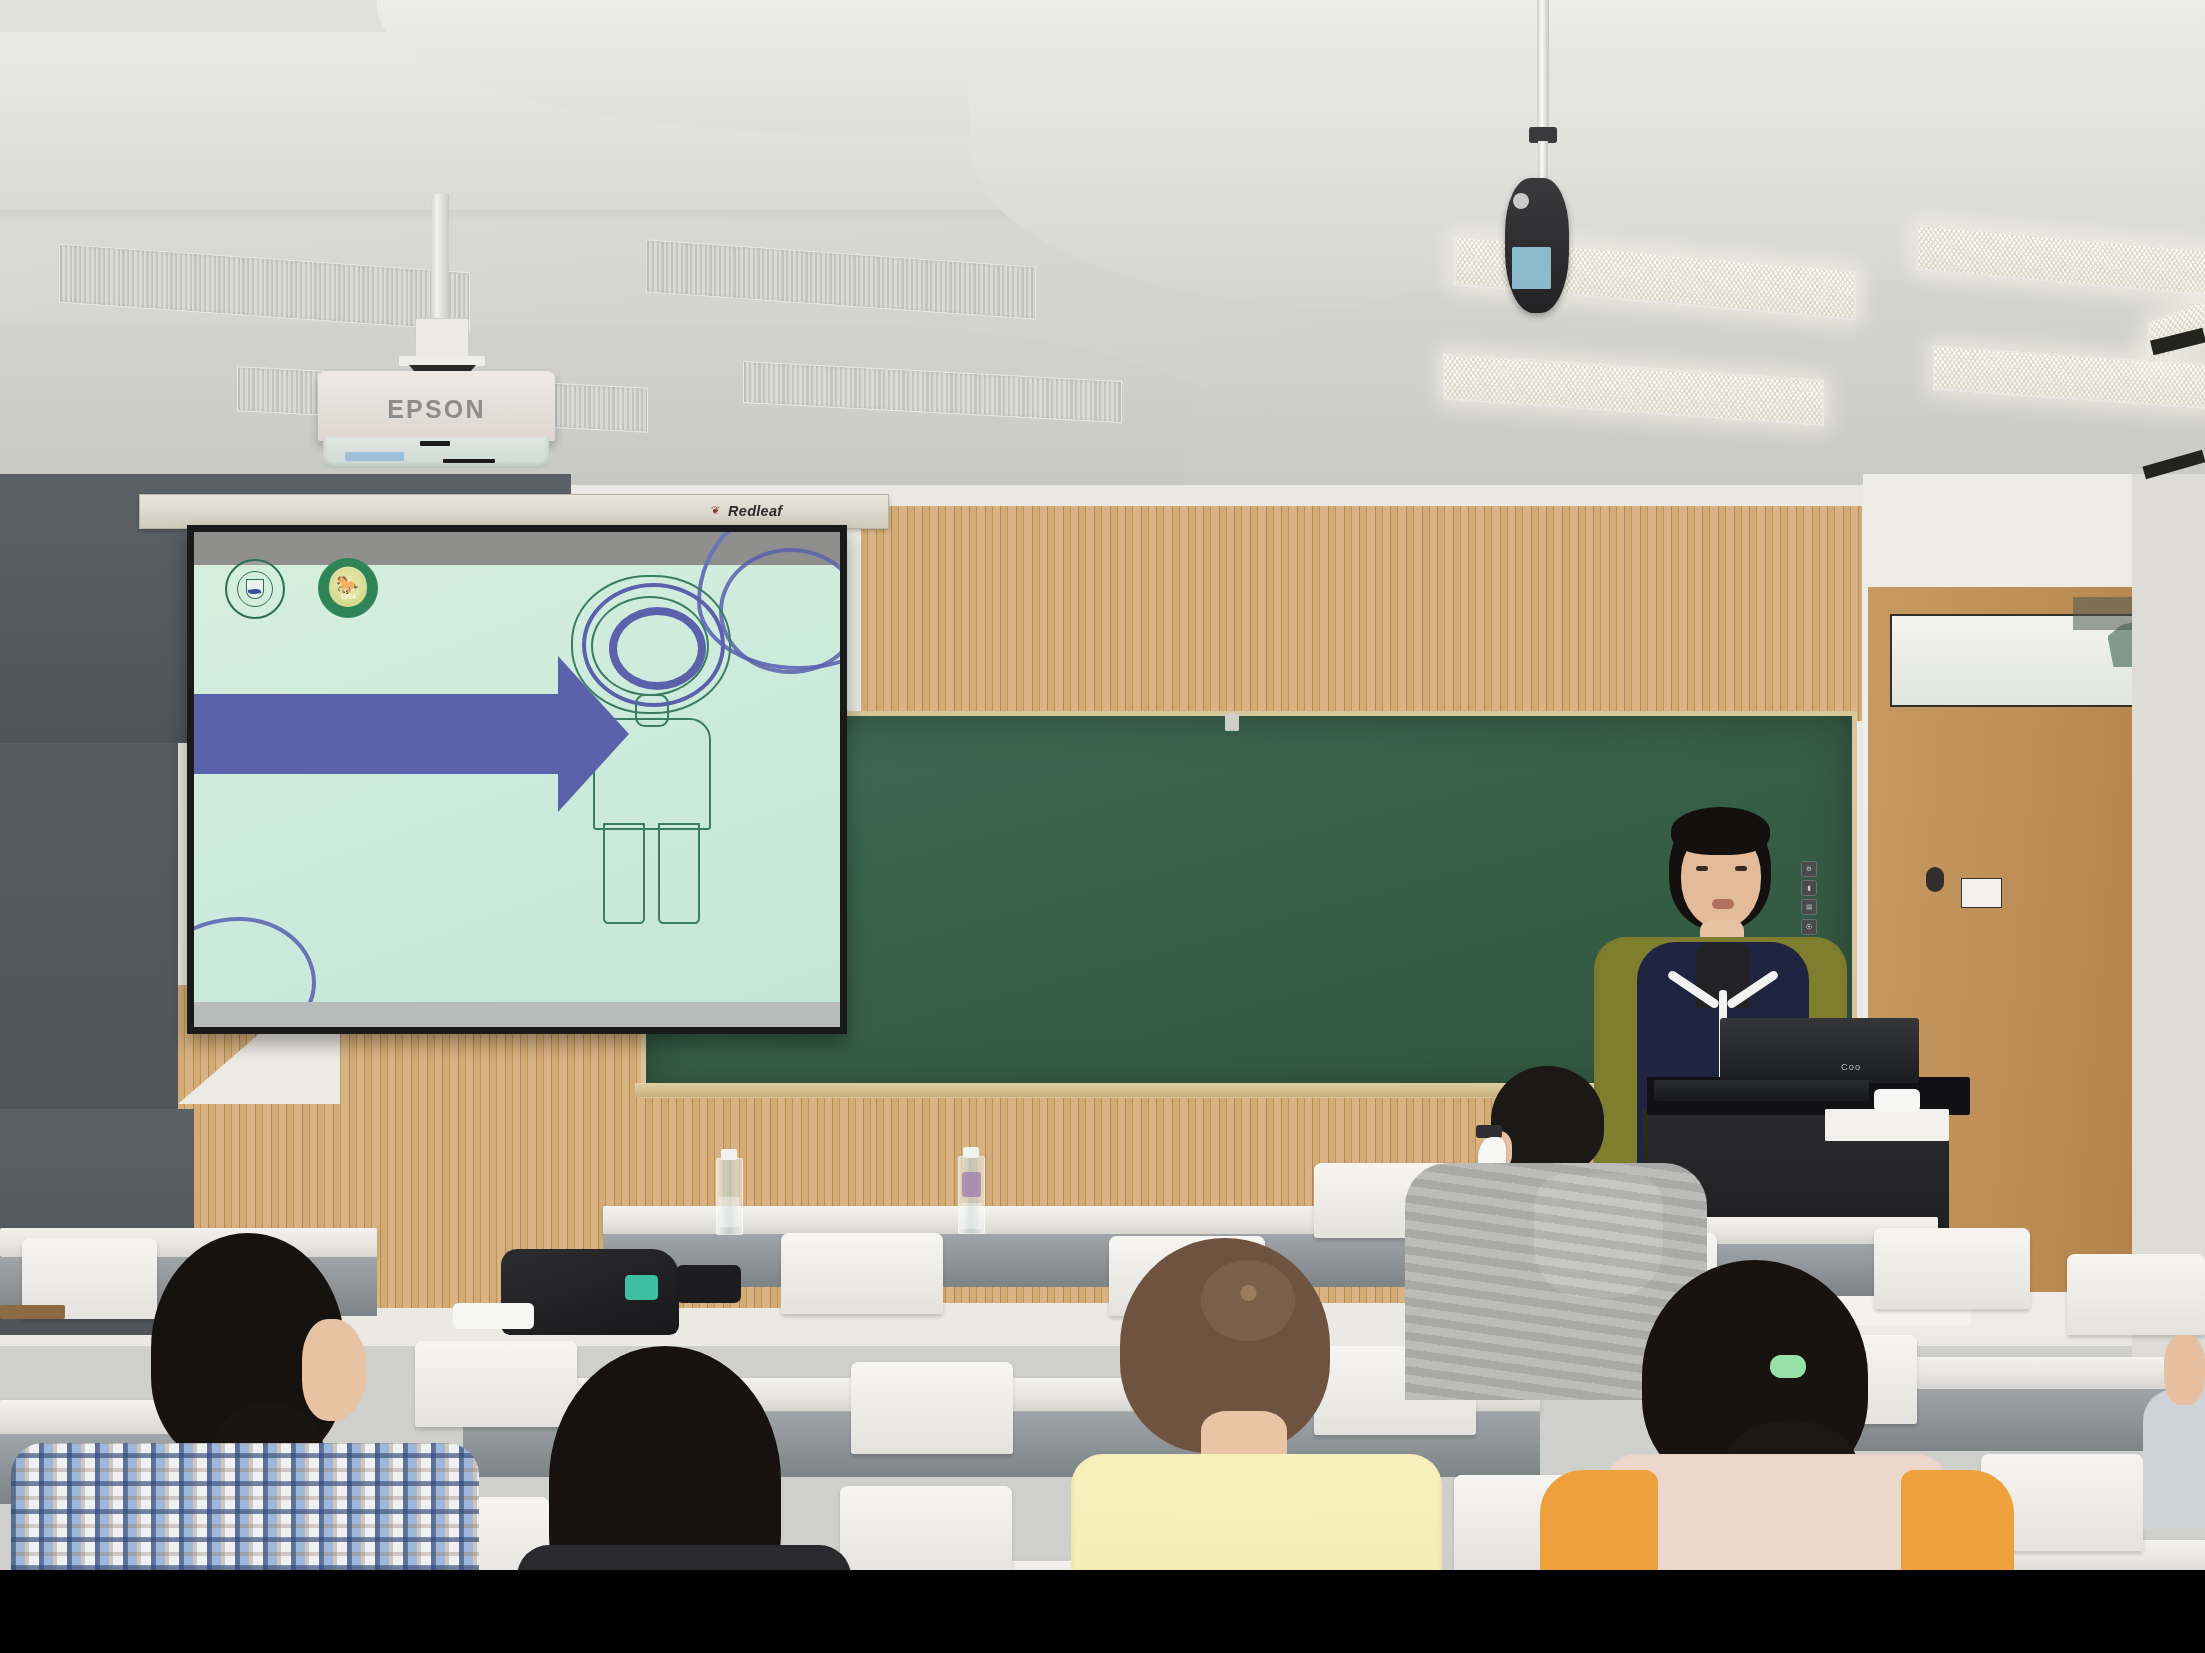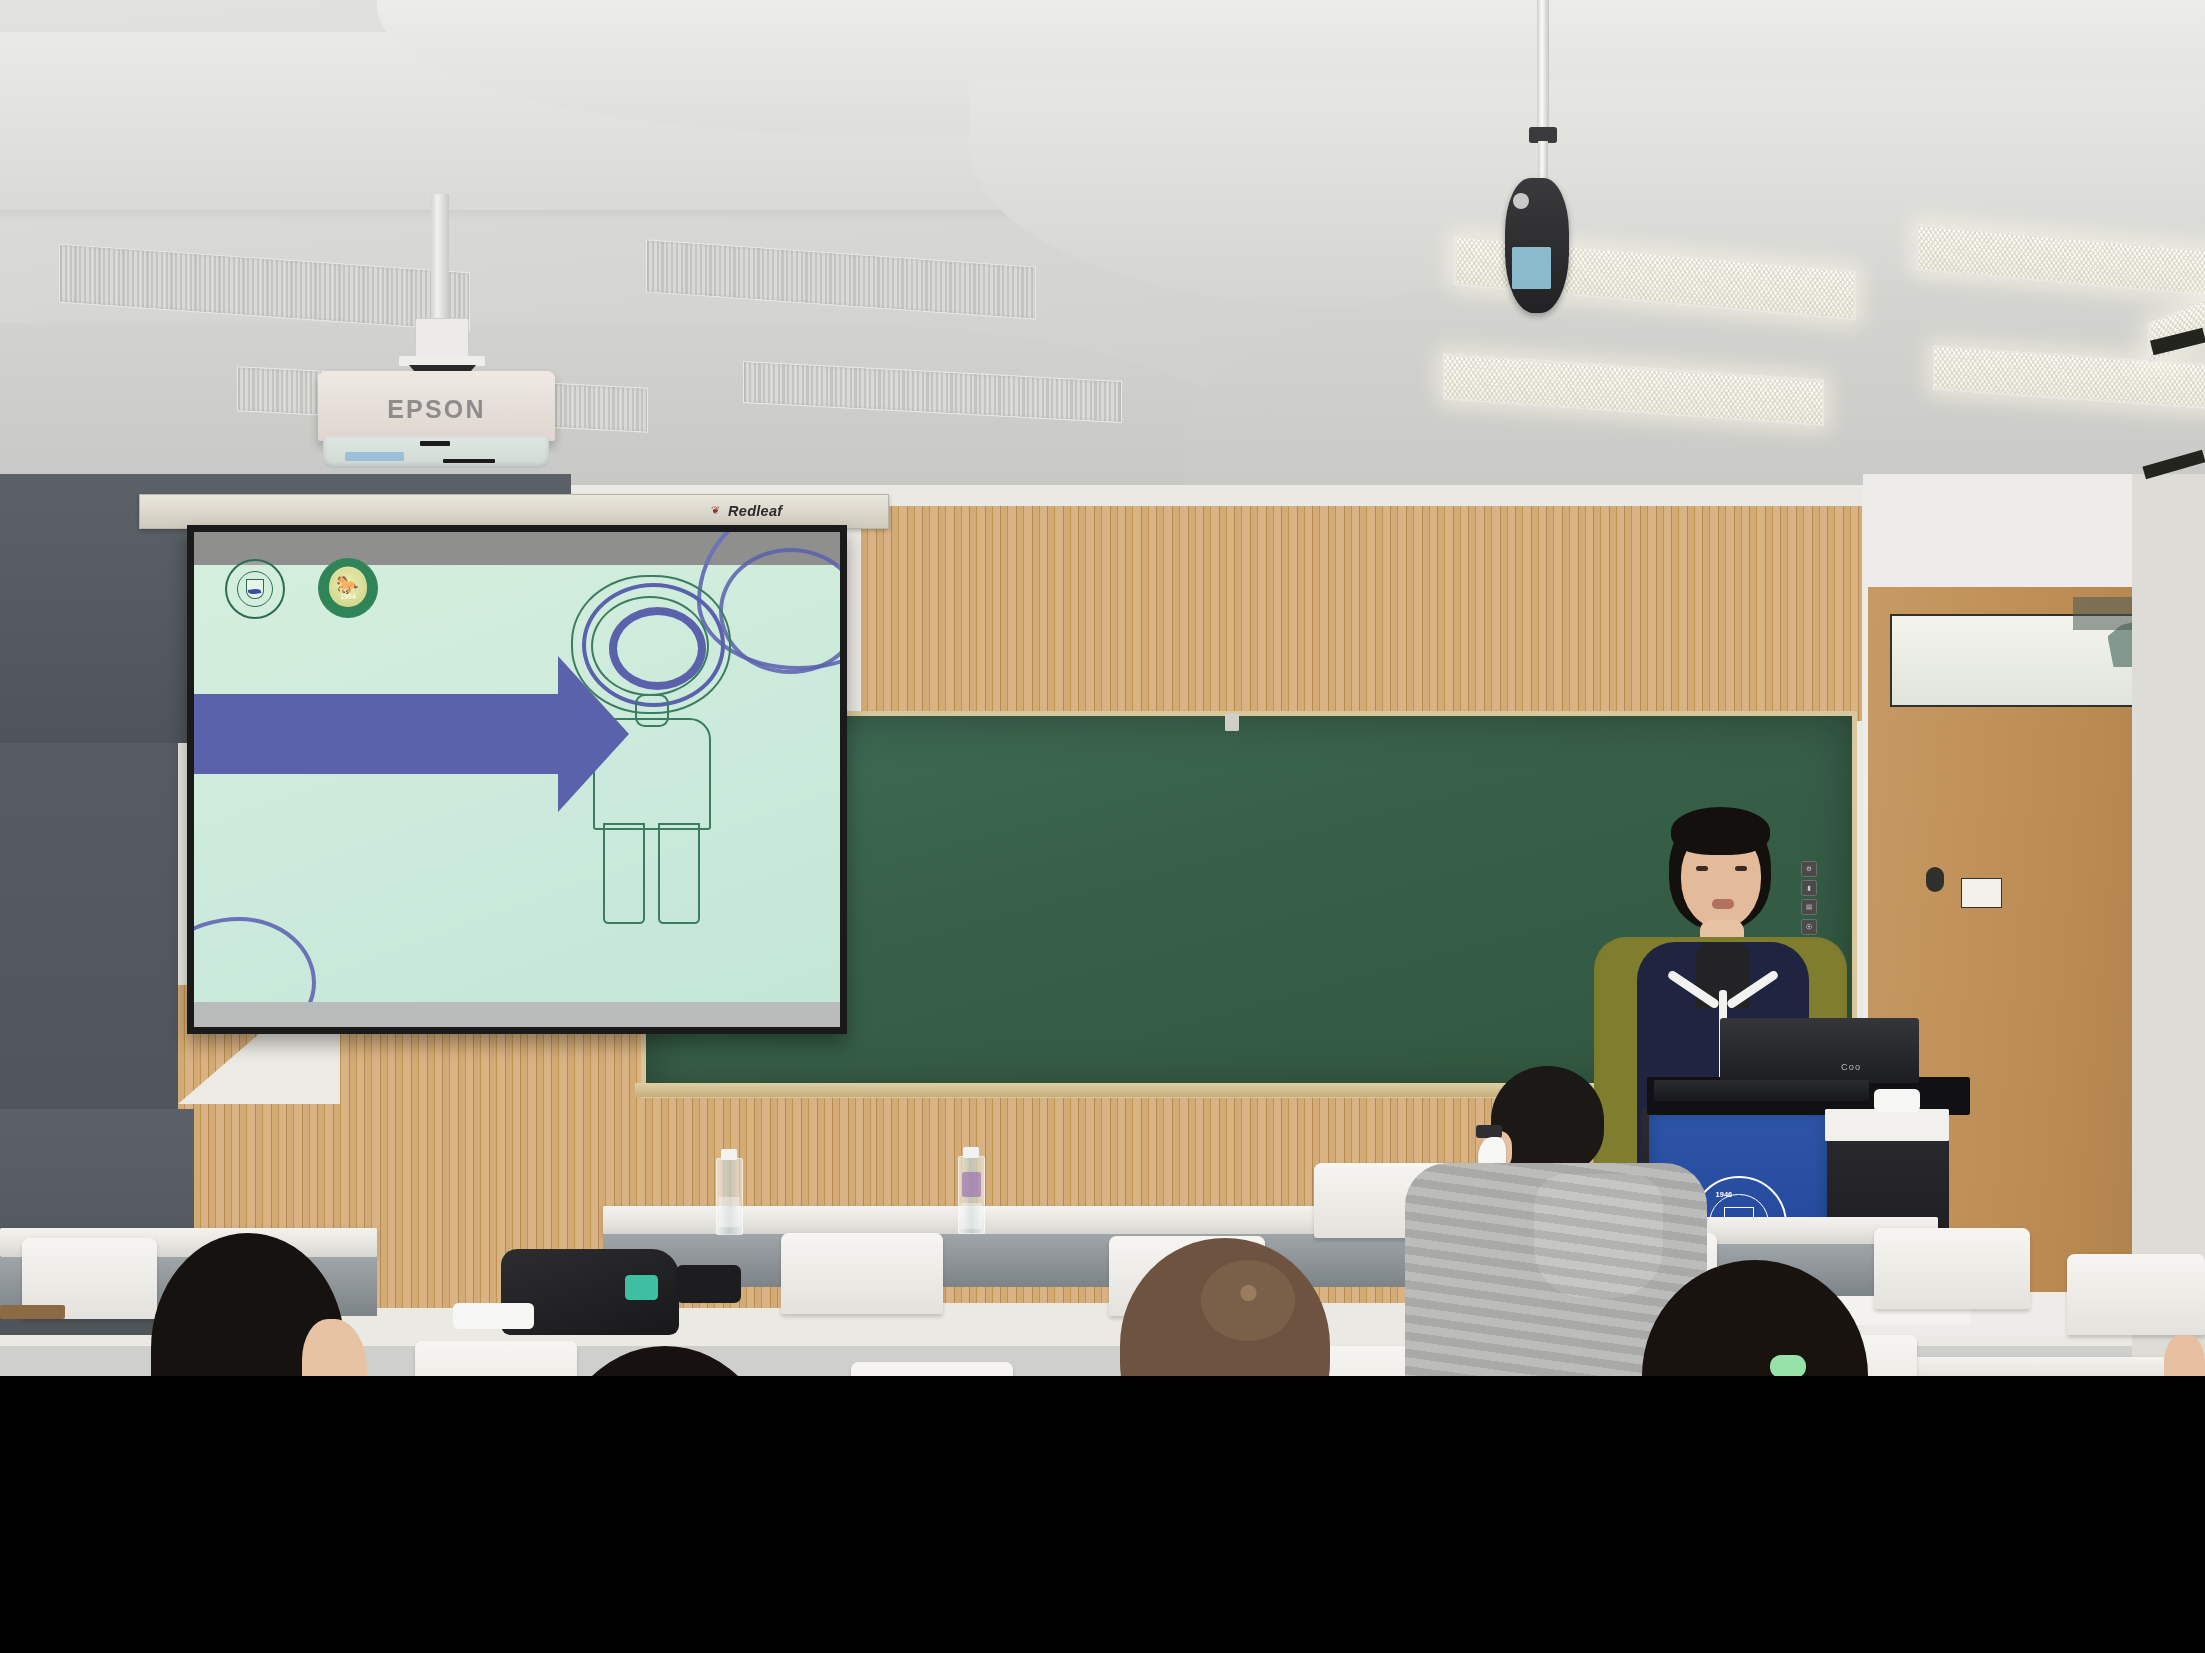--- a/index.html
+++ b/index.html
@@ -1,19 +1,19 @@
 <!DOCTYPE html>
 <html style="font-size:8.6px"><head>
 <meta charset="utf-8">
 <title>Classroom Lecture Scene</title>
 <style>
   html,body{margin:0;padding:0;background:#000;}
   body{font-family:"Liberation Sans",sans-serif;}
   #scene{
-    position:relative;width:2205px;height:1376px;overflow:hidden;
+    position:relative;width:2205px;height:1570px;overflow:hidden;
     background:#cfcfcb;
   }
   .abs{position:absolute;}
 
   
   #ceiling{left:0;top:0;width:2205px;height:517px;
     background:linear-gradient(175deg,#e2e2e0 0%,#d6d6d3 45%,#c9c9c5 100%);}
   .ceil-band{position:absolute;background:#dededa;}
   .ceil-curve1{left:-54px;top:32px;width:1454px;height:178px;
     background:linear-gradient(180deg,#eaeae7,#d9d9d5);
@@ -346,28 +346,20 @@
        border-radius:14px 14px 0 0;"></div>
   <div class="abs" style="left:1719px;top:990px;width:7.5px;height:237px;background:#f2f2f0;border-radius:3.2px;"></div>
   <div class="abs" style="left:1664px;top:985px;width:59px;height:8.6px;background:#f2f2f0;
        transform:rotate(34deg);border-radius:4.3px;"></div>
   <div class="abs" style="left:1723px;top:985px;width:59px;height:8.6px;background:#f2f2f0;
        transform:rotate(-34deg);border-radius:4.3px;"></div>
   <div class="abs" style="left:1754px;top:1043px;width:38px;height:25px;background:#9aa0b6;
        border-radius:2.7px;opacity:.8;"></div>
 
   <div class="abs podium-side" style="left:1642px;top:1109px;width:307px;height:178px;"></div>
-  <div class="abs podium-front" style="left:1649px;top:1112px;width:178px;height:156px;">
-    <div class="abs podium-crest" style="left:42px;top:64px;width:92px;height:92px;">
-      <div class="podium-crest-in">
-        <div class="podium-shield"></div>
-      </div>
-      <div class="podium-crest-txt" style="left:22.6px;top:12px;font-size:7.5px;">1946</div>
-    </div>
-  </div>
   <div class="abs" style="left:1647px;top:1077px;width:323px;height:38px;background:#111113;border-radius:2.2px;"></div>
   <div class="abs" style="left:1825px;top:1109px;width:124px;height:32px;background:#f1f0ec;border-radius:1.6px;"></div>
   <div class="abs tissue" style="left:1874px;top:1089px;width:46px;height:22.6px;"></div>
   <div class="abs" style="left:1637px;top:1260px;width:334px;height:65px;background:#f3f2ee;border-radius:2.2px;"></div>
 
   <div class="abs laptop-lid" style="left:1720px;top:1018px;width:199px;height:65px;">
     <div class="abs laptop-logo" style="left:121px;top:44px;">Coo</div>
   </div>
   <div class="abs laptop-base" style="left:1654px;top:1080px;width:215px;height:20.5px;"></div>
 

